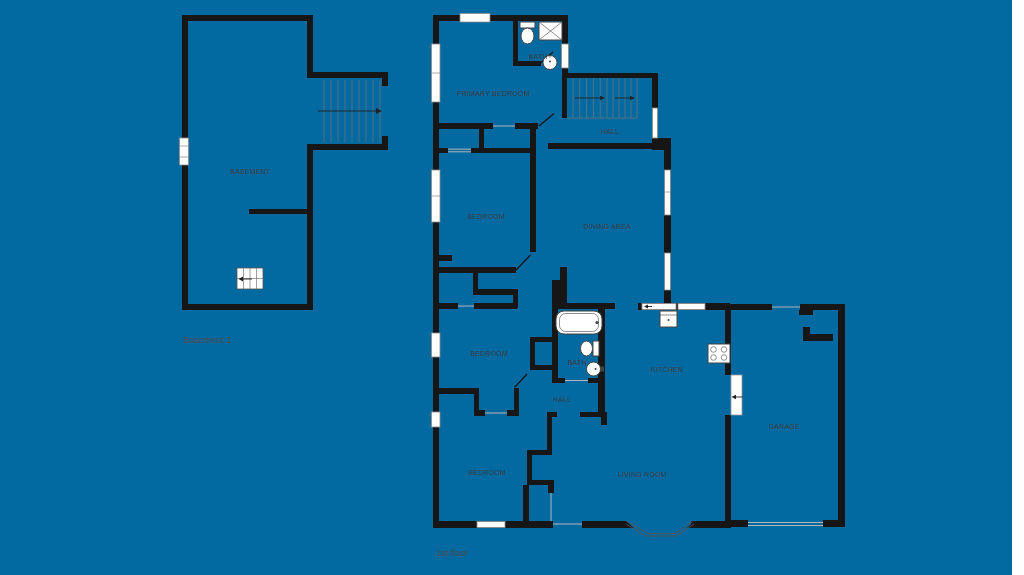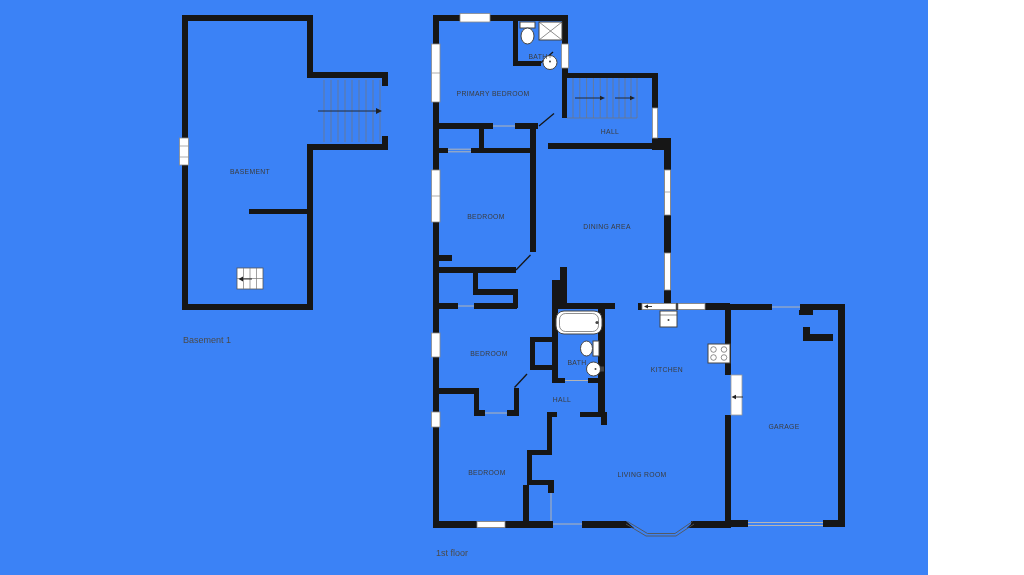--- a/index.html
+++ b/index.html
@@ -1,16 +1,16 @@
 <!DOCTYPE html>
 <html><head>
 <meta charset="utf-8">
 <style>
   html,body{margin:0;padding:0;background:#ffffff;}
-  .canvas{position:relative;width:928px;height:575px;background:#3b82f6;overflow:hidden;}
+  .canvas{position:relative;width:1012px;height:575px;background:#0369a1;overflow:hidden;}
   svg{display:block;}
   .wall{fill:#161616;stroke:none;}
   .room-label{font-family:"Liberation Sans",sans-serif;font-size:6.8px;letter-spacing:.35px;fill:#3b3b3b;text-anchor:middle;}
   .caption{font-family:"Liberation Sans",sans-serif;font-size:9px;fill:#4a4a4a;text-anchor:start;}
   .win{fill:#ffffff;stroke:#8a8a8a;stroke-width:.8;}
   .winline{stroke:#8a8a8a;stroke-width:.7;}
   .stair{stroke:#777777;stroke-width:.7;}
   .thinline{stroke:#b5b5b5;stroke-width:1;}
   .arrowline{stroke:#222222;stroke-width:.9;}
   .arrowhead{fill:#222222;}

